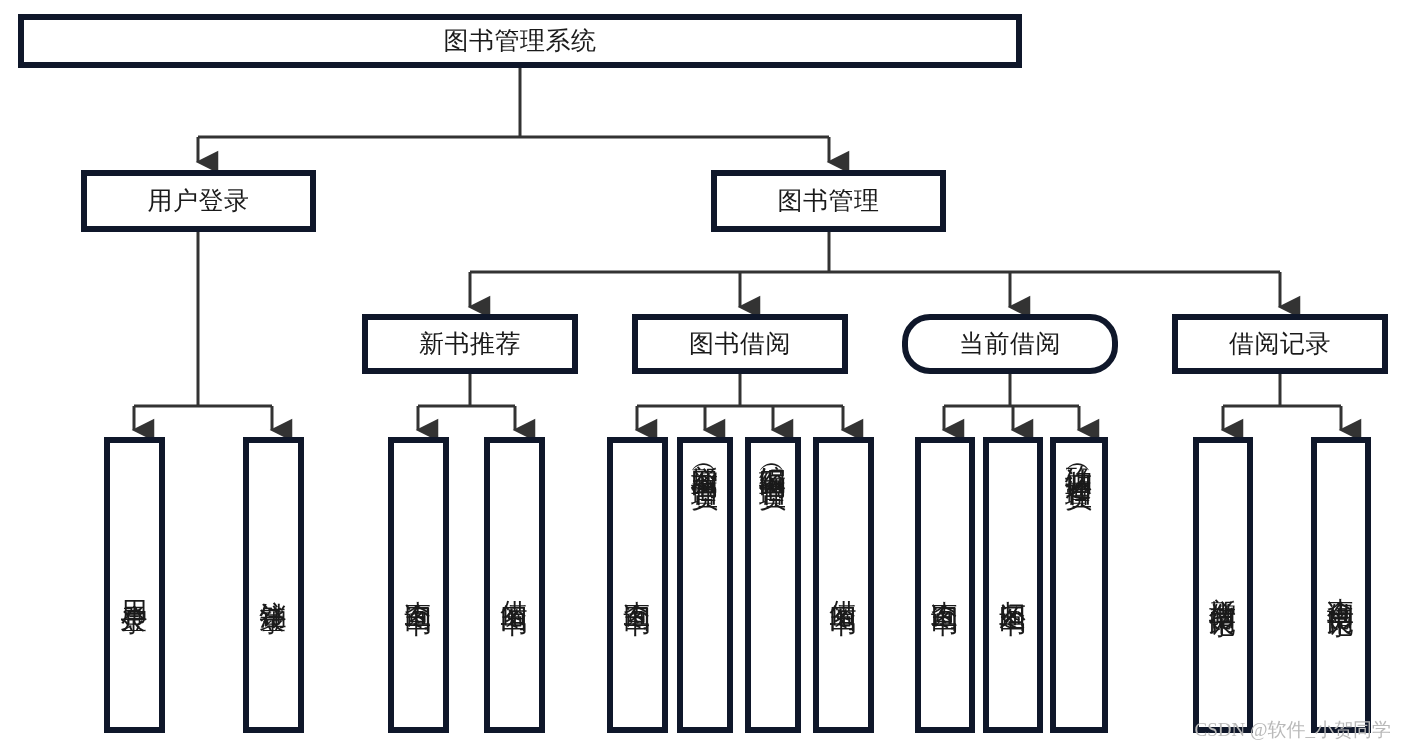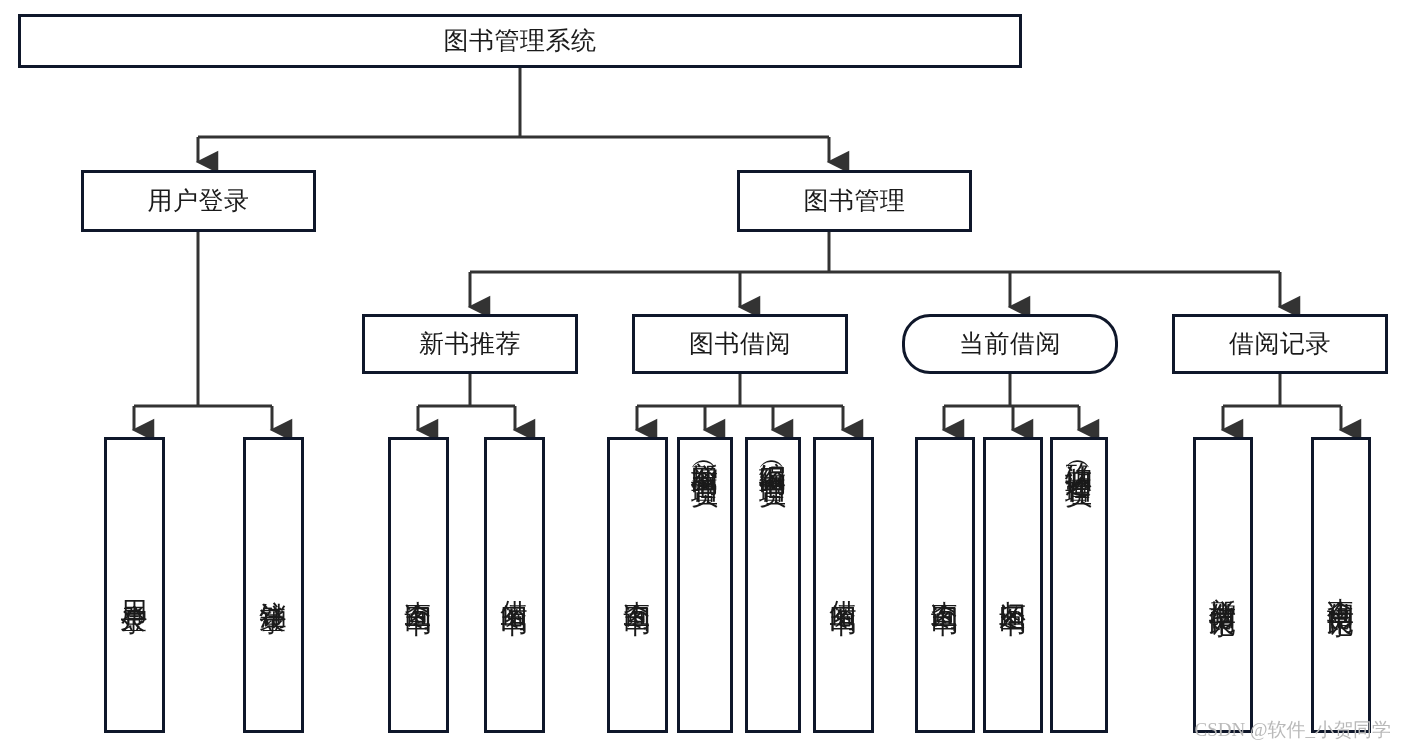--- a/index.html
+++ b/index.html
@@ -23,21 +23,21 @@
     left: 0;
     top: 0;
     width: 1405px;
     height: 747px;
     pointer-events: none;
   }
   .node {
     position: absolute;
     box-sizing: border-box;
     background: #ffffff;
-    border: 3px solid #0f172a;
+    border: 6px solid #0f172a;
     display: flex;
     align-items: center;
     justify-content: center;
     color: #1a1a1a;
     z-index: 2;
   }
   .node .label {
     display: block;
     text-align: center;
     line-height: 1.18;
@@ -135,21 +135,21 @@
   </svg>
 
   <div class="node root h" style="left:18px; top:14px; width:1004px; height:54px;">
     <span class="label">图书管理系统</span>
   </div>
 
   <div class="node h" style="left:81px; top:170px; width:235px; height:62px;">
     <span class="label">用户登录</span>
   </div>
 
-  <div class="node h" style="left:711px; top:170px; width:235px; height:62px;margin-left:26px;">
+  <div class="node h" style="left:711px; top:170px; width:235px; height:62px;">
     <span class="label">图书管理</span>
   </div>
 
   <div class="node h" style="left:632px; top:314px; width:216px; height:60px;">
     <span class="label">图书借阅</span>
   </div>
 
   <div class="node h" style="left:362px; top:314px; width:216px; height:60px;">
     <span class="label">新书推荐</span>
   </div>

